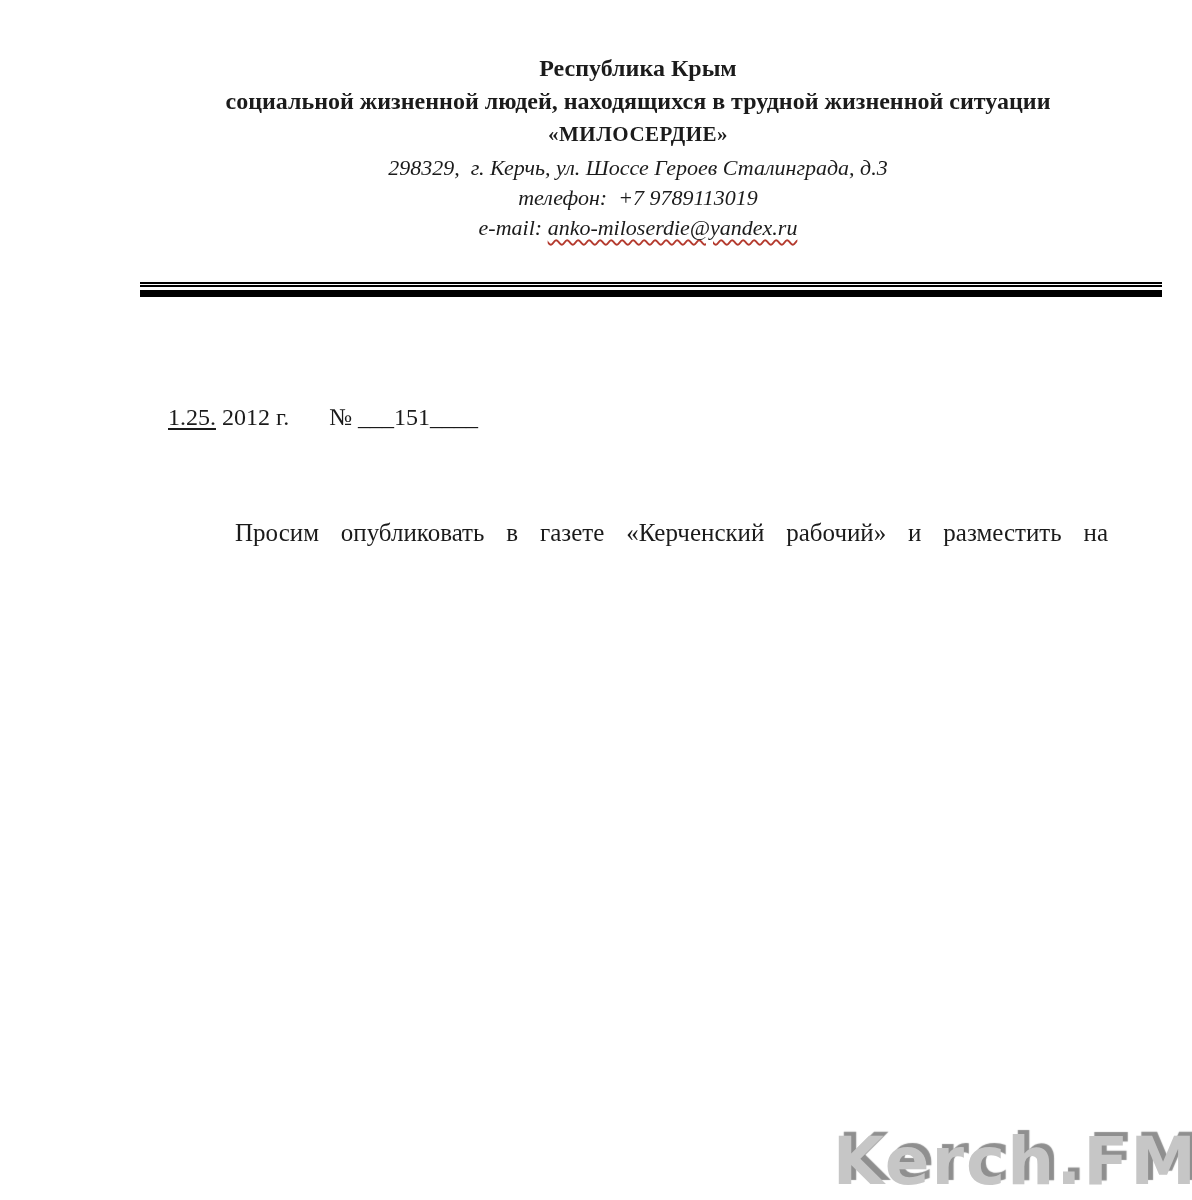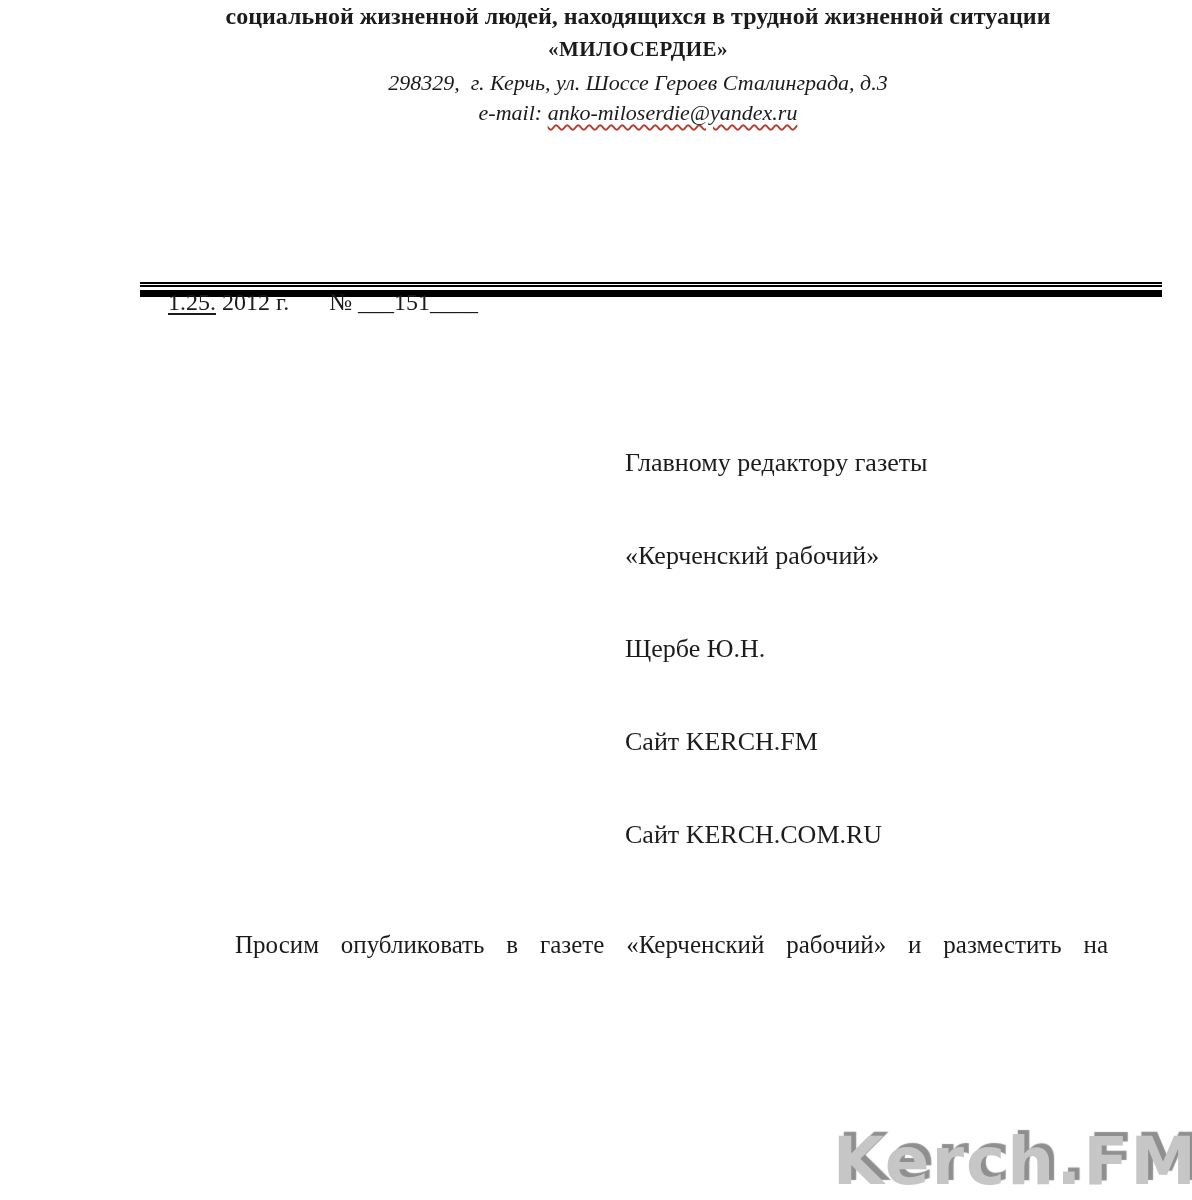--- a/index.html
+++ b/index.html
@@ -52,37 +52,32 @@
     color: #c6c6c6;
     text-shadow: 5px -4px 1px #8f8f8f;
   }
 </style>
 </head>
 <body>
 
 <div class="doc">
 
   <div class="lh">
+    <div class="lh-country">Республика Крым</div>
     <div class="lh-org2">социальной жизненной людей, находящихся в трудной жизненной ситуации</div>
     <div class="lh-name">«МИЛОСЕРДИЕ»</div>
     <div class="lh-ital">298329,  г. Керчь, ул. Шоссе Героев Сталинграда, д.3</div>
+    <div class="lh-ital">телефон:  +7 9789113019</div>
     <div class="lh-ital"><span>e-mail: </span><span class="wavy">anko-miloserdie@yandex.ru</span></div>
   </div>
 
   <div class="ref">
     <div><span class="u">1.25.</span><span> 2012 г.</span><span class="num-label">№</span> <span>___151____</span></div>
   </div>
 
-  <div class="recipient">
-    <div>Главному редактору газеты</div>
-    <div>«Керченский рабочий»</div>
-    <div>Щербе Ю.Н.</div>
-    <div>Сайт KERCH.FM</div>
-    <div>Сайт KERCH.COM.RU</div>
-  </div>
 
   <div class="bodytext">
 
     <div class="mt-p1">
       <div class="line just indent">Просим опубликовать в газете «Керченский рабочий» и разместить на</div>
 
     </div>
 
   </div>
 

